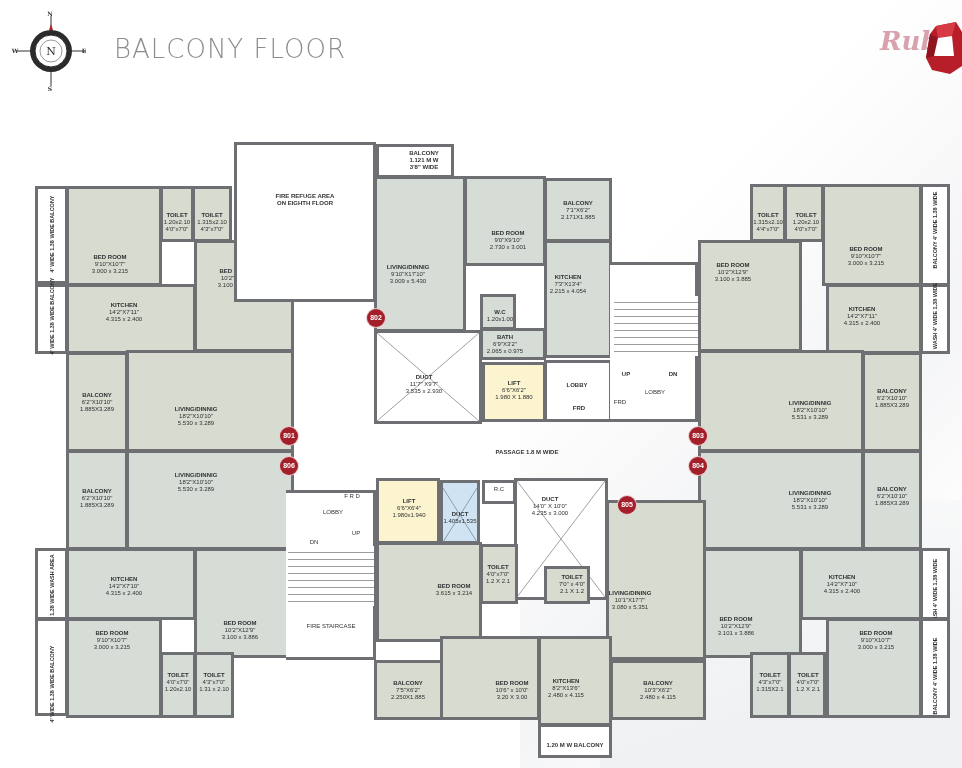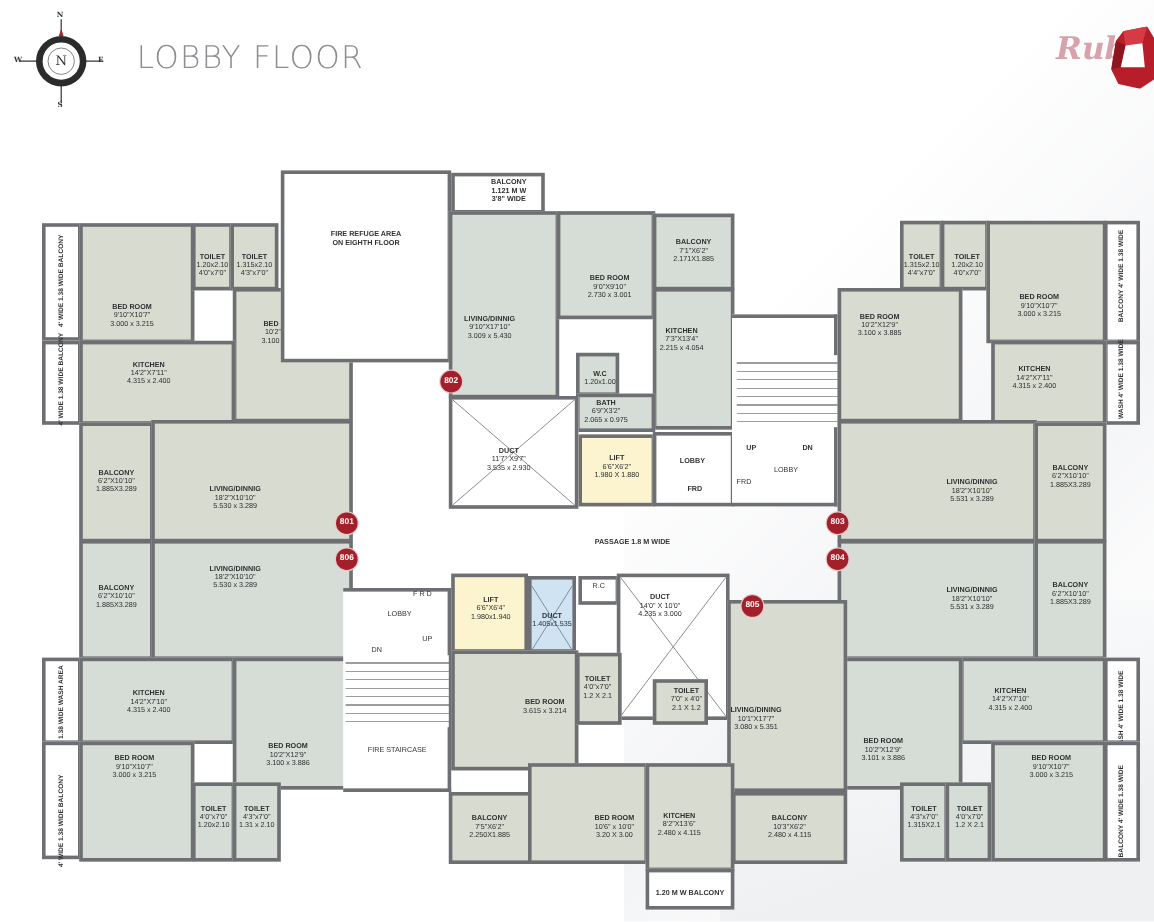--- a/index.html
+++ b/index.html
@@ -37,21 +37,21 @@
   <circle cx="37" cy="37" r="16" fill="#fff" stroke="#2b2b2b" stroke-width="1"></circle>
   <circle cx="37" cy="37" r="11" fill="#fff" stroke="#555" stroke-width=".6"></circle>
   <polygon points="37,10 35,16 39,16" fill="#b2202a"></polygon>
 </svg>
 <span class="plain" style="left:50px;top:13px;font-size:6px;font-family:'DejaVu Serif',serif;">N</span>
 <span class="plain" style="left:50px;top:88px;font-size:6px;font-family:'DejaVu Serif',serif;">S</span>
 <span class="plain" style="left:84px;top:50px;font-size:6px;font-family:'DejaVu Serif',serif;">E</span>
 <span class="plain" style="left:15px;top:50px;font-size:6px;font-family:'DejaVu Serif',serif;">W</span>
 <span class="plain" style="left:51px;top:51px;font-size:11px;font-family:'DejaVu Serif',serif;font-weight:normal;">N</span>
 
-<div class="title">LOBBY FLOOR</div>
+<div class="title">BALCONY FLOOR</div>
 
 <div class="brand">Ruby</div>
 <svg class="gem" viewBox="0 0 36 52">
   <polygon points="10,4 30,0 36,10 36,44 24,52 6,48 0,36 4,12" fill="#b81e2a"></polygon>
   <polygon points="10,4 30,0 26,14 12,16" fill="#d63a44"></polygon>
   <polygon points="4,12 12,16 8,34 0,36" fill="#8e1520"></polygon>
   <polygon points="12,16 26,14 28,34 8,34" fill="#ffffff"></polygon>
 </svg>
 
 <div class="room w" style="left:35px;top:186px;width:33px;height:98px;"></div>

